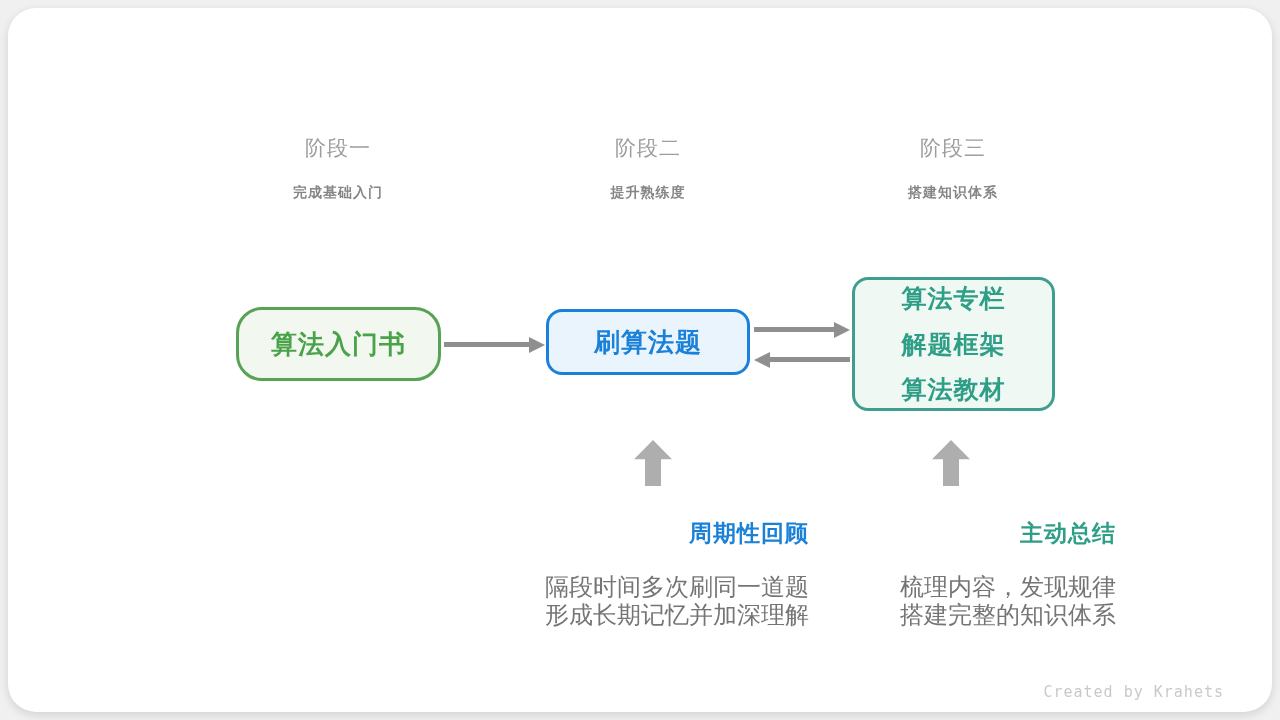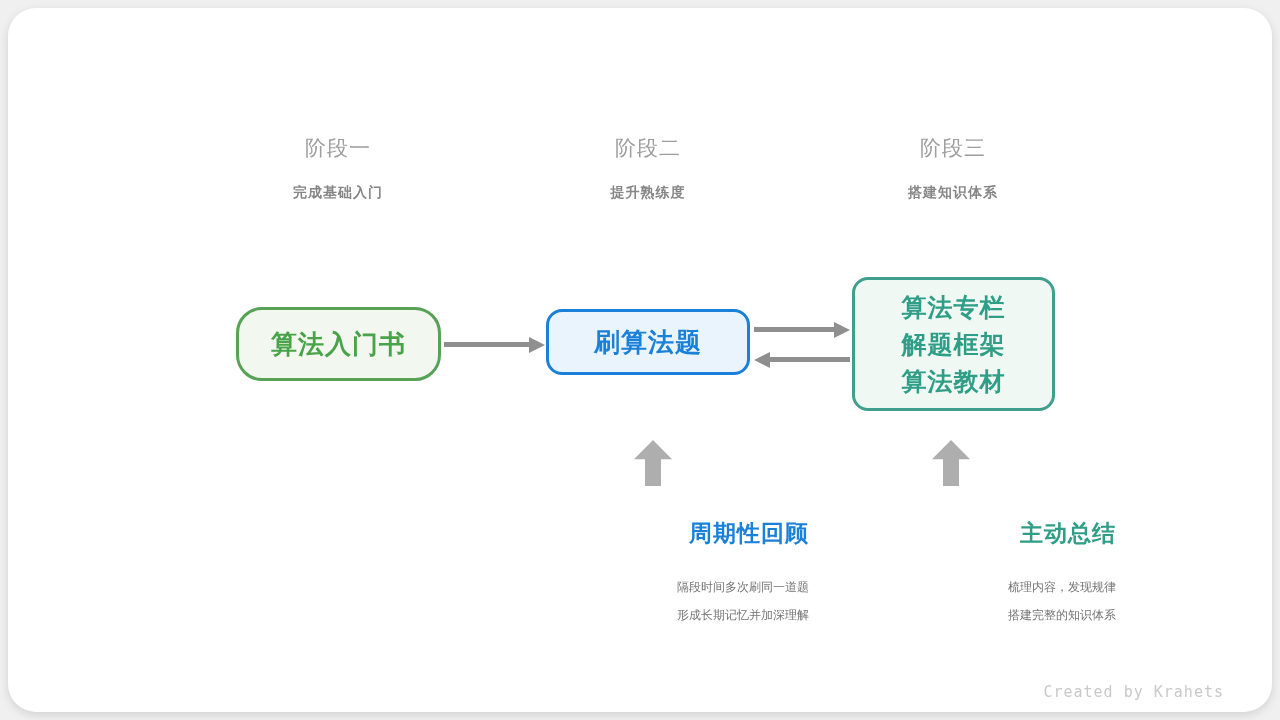--- a/index.html
+++ b/index.html
@@ -70,20 +70,21 @@
     color: var(--blue-text, #1a80d8);
     font-size: 26px;
   }
   .node.teal {
     left: 844px; top: 269px; width: 203px; height: 134px;
     border-color: var(--teal-border, #3f9e8e);
     background: var(--teal-bg, #f0f8f4);
     color: var(--teal-text, #2e9e86);
     font-size: 25px;
     line-height: 37px;
+    justify-content: space-between;
   }
   
   .h-arrow { position: absolute; height: 16px; }
   .h-arrow .line {
     position: absolute; top: 5px; height: 5px;
     background: var(--arrow-gray, #8f8f8f);
   }
   .h-arrow .head {
     position: absolute; top: 0; width: 0; height: 0;
     border-top: 8px solid transparent;
@@ -117,21 +118,21 @@
   .annotation.right { left: 778px; font-family: Liberation Serif, serif; }
   .annotation .title {
     font-size: 23px;
     font-weight: bold;
     letter-spacing: 1px;
   }
   .annotation.mid .title { color: var(--blue-text, #1a80d8); }
   .annotation.right .title { color: var(--teal-text, #2e9e86); }
   .annotation .desc {
     margin-top: 24px;
-    font-size: 12px;
+    font-size: 24px;
     line-height: 28px;
     color: var(--desc-gray, #757575);
   }
   
   .watermark {
     position: absolute;
     right: 48px;
     top: 675px;
     font-family: "DejaVu Sans Mono", "Liberation Mono", monospace;
     font-size: 15px;

